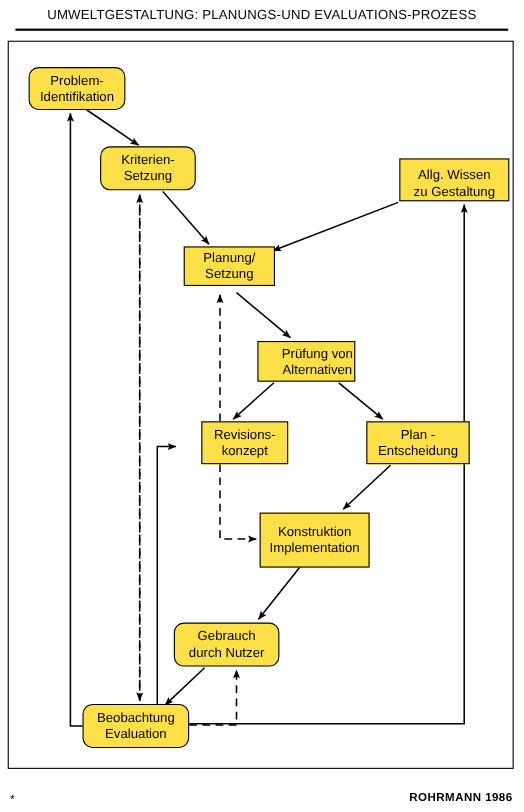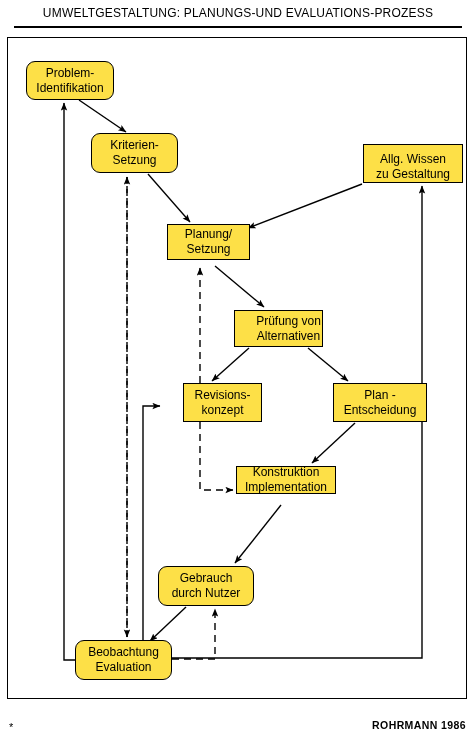--- a/index.html
+++ b/index.html
@@ -99,21 +99,21 @@
 <div class="node" style="left:163px;top:383px;width:79px;height:39px;margin-left:20px;">
   <span>Revisions-</span>
   <span>konzept</span>
 </div>
 
 <div class="node" style="left:307px;top:383px;width:94px;height:39px;margin-left:26px;">
   <span>Plan -</span>
   <span>Entscheidung</span>
 </div>
 
-<div class="node" style="left:236px;top:466px;width:100px;height:28px;">
+<div class="node" style="left:236px;top:466px;width:100px;height:50px;">
   <span>Konstruktion</span>
   <span>Implementation</span>
 </div>
 
 <div class="node round" style="left:158px;top:566px;width:96px;height:40px;">
   <span>Gebrauch</span>
   <span>durch Nutzer</span>
 </div>
 
 <div class="node round" style="left:75px;top:640px;width:97px;height:40px;">

